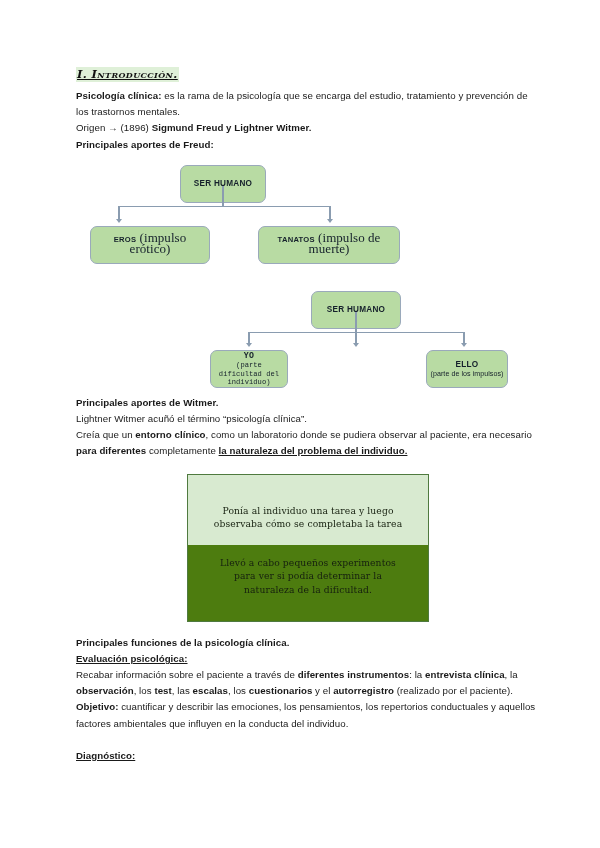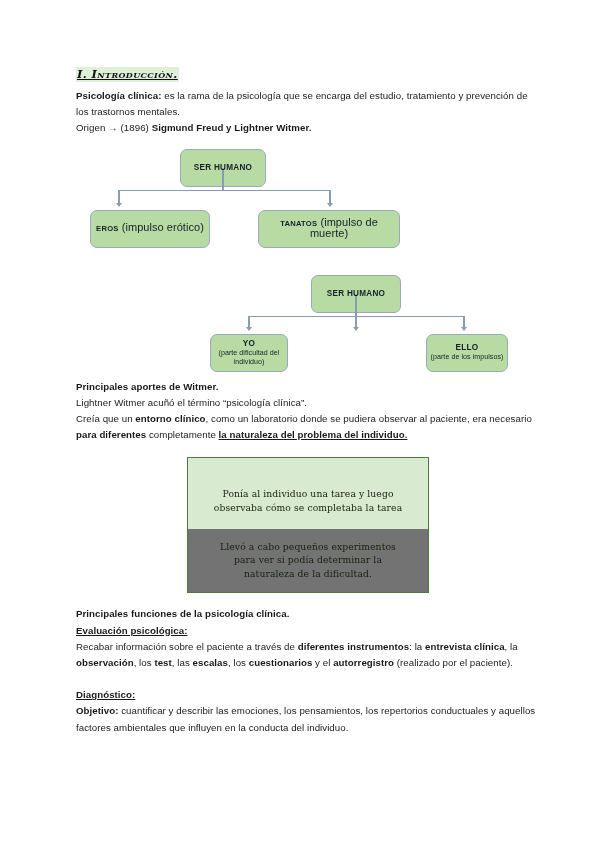--- a/index.html
+++ b/index.html
@@ -91,21 +91,21 @@
   }
   .node .sub {
     font-size: 7.1px;
     line-height: 8.6px;
     letter-spacing: 0.05px;
   }
   .node.inline-row .title { display: inline; }
   .node.inline-row .sub { display: inline; }
   .node.inline-row .line { font-size: 7.6px; line-height: 10px; }
   .node.inline-row .line .title { font-size: 7.6px; }
-  .node.inline-row .line .sub { font-size: 11px; }
+  .node.inline-row .line .sub { font-size: 13px; font-family: Liberation Serif, serif; }
 
   .conn {
     position: absolute;
     background: #8a9cb0;
   }
   .conn.v { width: 1.6px; }
   .conn.h { height: 1.6px; }
   .arrow {
     position: absolute;
     width: 0; height: 0;
@@ -120,23 +120,23 @@
     box-sizing: border-box;
     border: 1.4px solid #4f7a3f;
     width: 242px;
   }
   .quote-top {
     background: #d8ead0;
     text-align: center;
     padding: 29px 12px 14px 12px;
   }
   .quote-bottom {
-    background: #737373;
+    background: #4d7c0f;
     text-align: center;
-    padding: 11px 14px 12px 14px;
+    padding: 11px 14px 24px 14px;
   }
   .quote-line {
     font-family: "DejaVu Serif", serif;
     font-size: 9.2px;
     line-height: 13.6px;
     color: #16200f;
     letter-spacing: 0.1px;
   }
 </style>
 </head>
@@ -146,20 +146,21 @@
   <div class="content">
 
     
     <div class="h-title">I. Introducción.</div>
 
     
     <p class="para"><span class="b">Psicología clínica:</span><span> es la rama de la psicología que se encarga del estudio, tratamiento y prevención de los trastornos mentales.</span></p>
 
     <p class="para"><span>Origen → (1896) </span><span class="b">Sigmund Freud y Lightner Witmer.</span></p>
 
+    <p class="para sub-head">Principales aportes de Freud:</p>
 
     
     <div class="diagram" style="height:104px; margin-top:6px;">
 
       <div class="node" style="left:104px; top:6px; width:86px; height:21px;">
         <span class="title">SER HUMANO</span>
       </div>
 
       <div class="conn v" style="left:146px; top:27px; height:21px;"></div>
       <div class="conn h" style="left:42px; top:47px; width:212px;"></div>
@@ -186,21 +187,21 @@
 
       <div class="conn v" style="left:279px; top:27px; height:21px;"></div>
       <div class="conn h" style="left:172px; top:47px; width:216px;"></div>
       <div class="conn v" style="left:172px; top:47px; height:12px;"></div>
       <div class="conn v" style="left:279px; top:47px; height:12px;"></div>
       <div class="conn v" style="left:387px; top:47px; height:12px;"></div>
       <div class="arrow" style="left:169.6px; top:58px;"></div>
       <div class="arrow" style="left:276.6px; top:58px;"></div>
       <div class="arrow" style="left:384.6px; top:58px;"></div>
 
-      <div class="node" style="left:134px; top:65px; width:78px; height:32px;">
+      <div class="node" style="left:134px; top:65px; width:78px; height:32px;font-family:Liberation Mono, monospace;">
         <span class="title">YO</span>
         <span class="sub">(parte dificultad del individuo)</span>
       </div>
 
 
       <div class="node" style="left:350px; top:65px; width:82px; height:30px;">
         <span class="title">ELLO</span>
         <span class="sub">(parte de los impulsos)</span>
       </div>
     </div>
@@ -223,19 +224,19 @@
           <div class="quote-line">naturaleza de la dificultad.</div>
         </div>
       </div>
     </div>
 
     
     <p class="para sub-head" style="margin-top:13px;">Principales funciones de la psicología clínica.</p>
     <p class="para sub-head-u">Evaluación psicológica:</p>
     <p class="para"><span>Recabar información sobre el paciente a través de </span><span class="b">diferentes instrumentos</span><span>: la </span><span class="b">entrevista clínica</span><span>, la </span><span class="b">observación</span><span>, los </span><span class="b">test</span><span>, las </span><span class="b">escalas</span><span>, los </span><span class="b">cuestionarios</span><span> y el </span><span class="b">autorregistro</span><span> (realizado por el paciente).</span></p>
 
+    <p class="para"><span class="b">Objetivo:</span><span> cuantificar y describir las emociones, los pensamientos, los repertorios conductuales y aquellos factores ambientales que influyen en la conducta del individuo.</span></p>
+
+    
     <p class="para sub-head-u" style="margin-top:16px;">Diagnóstico:</p>
-
-    
-    <p class="para"><span class="b">Objetivo:</span><span> cuantificar y describir las emociones, los pensamientos, los repertorios conductuales y aquellos factores ambientales que influyen en la conducta del individuo.</span></p>
 
   </div>
 </div>
 
 </body></html>

